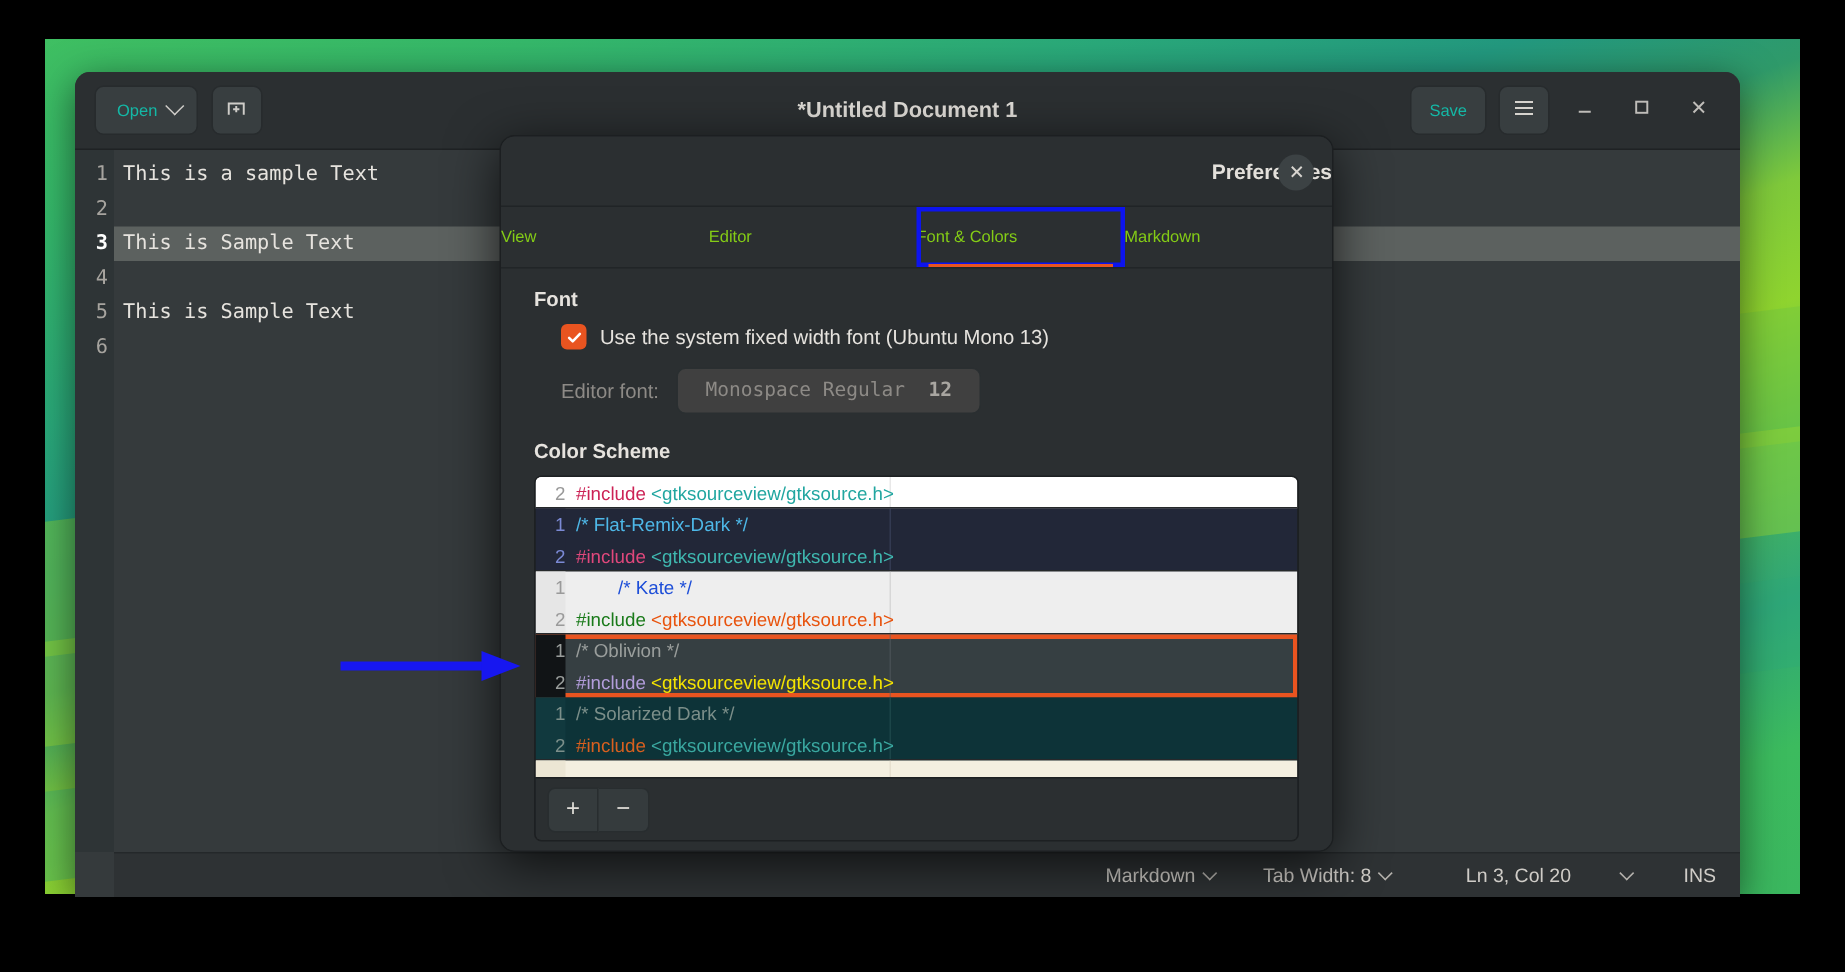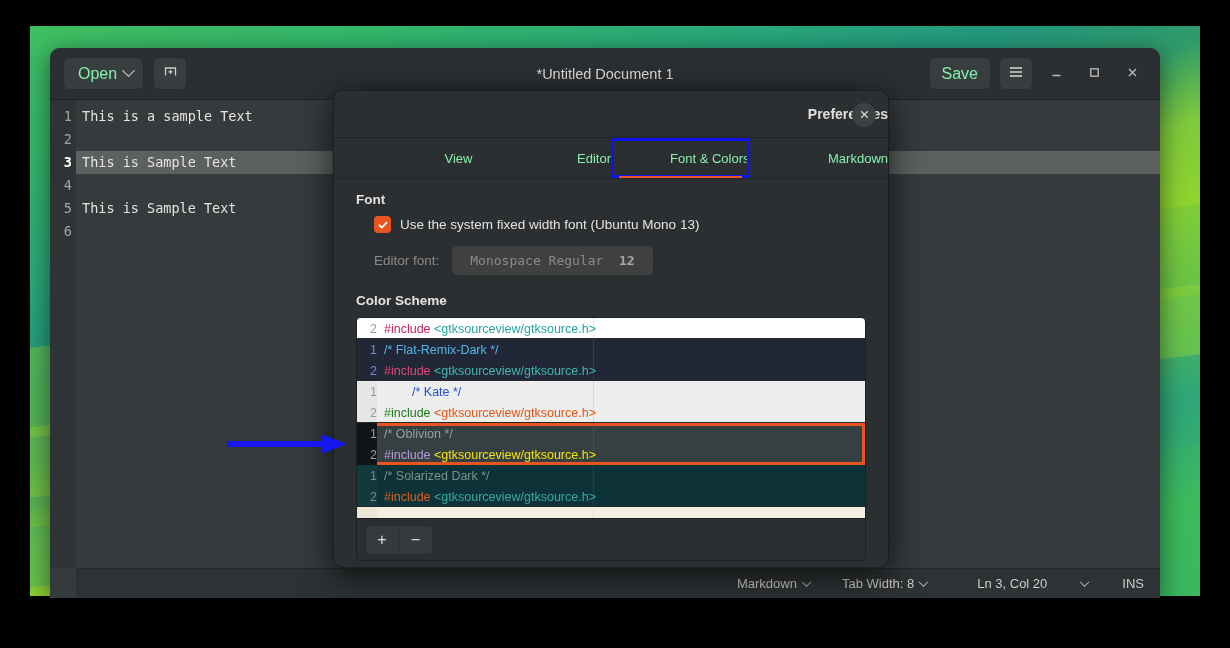--- a/index.html
+++ b/index.html
@@ -43,31 +43,31 @@
   
   #headerbar {
     height: 52px; flex: 0 0 52px;
     background: #2b2f31;
     border-bottom: 1px solid #1f2224;
     display: flex; align-items: center; padding: 0 13px;
     position: relative;
   }
   .hb-btn {
     background: #383e40; border: 1px solid #272b2d; border-radius: 6px;
-    color: #86efac; font-size: 16px; height: 33px;
+    color: #14b8a6; font-size: 11px; height: 33px;
     display: flex; align-items: center; justify-content: center;
     padding: 0 12px; cursor: pointer; gap: 7px;
   }
   .hb-btn.icon-only { width: 34px; padding: 0; }
   #open-btn { padding: 0 10px 0 14px; }
   .chev { width: 9px; height: 9px; border-right: 1.6px solid #cfcdc9; border-bottom: 1.6px solid #cfcdc9;
           transform: rotate(45deg) translate(-2px,-2px); display:inline-block; }
   #win-title {
     position: absolute; left: 0; right: 0; text-align: center;
-    font-size: 14.5px; font-weight: normal; color: #dedbd6; pointer-events: none;
+    font-size: 14.5px; font-weight: bold; color: #dedbd6; pointer-events: none;
   }
   #hb-right { margin-left: auto; display: flex; align-items: center; gap: 8px; z-index: 2; }
   .wc-btn { width: 30px; height: 30px; display:flex; align-items:center; justify-content:center;
             color:#bfbdb9; font-size: 15px; cursor: pointer; background: transparent; border: none; }
 
   
   #editor-body { flex: 1; display: flex; background: #353a3c; position: relative; min-height: 0; }
   #gutter {
     width: 26px; background: #2e3436; flex: 0 0 26px;
     font-family: "DejaVu Sans Mono", monospace; font-size: 13.5px;
@@ -111,22 +111,22 @@
   #prefs-close {
     position: absolute; right: 12px; top: 12px; width: 24px; height: 24px; border-radius: 50%;
     background: #3c4244; color: #d7d4cf; font-size: 13px;
     display: flex; align-items: center; justify-content: center; cursor: pointer;
   }
   #prefs-tabs {
     height: 41px; flex: 0 0 41px; display: flex; background: #2b2f31;
     border-bottom: 1px solid #212527; position: relative;
   }
   .tab {
-    flex: 1; display: flex; align-items: center; justify-content: flex-end;
-    font-size: 13px; color: #86efac; cursor: pointer; position: relative;
+    flex: 1; display: flex; align-items: center; justify-content: flex-start;
+    font-size: 11px; color: #84cc16; cursor: pointer; position: relative;
   }
   .tab.active::after {
     content: ""; position: absolute; left: 8px; right: 8px; bottom: 0; height: 2px; background: #e95420;
   }
   .tab.highlighted {
     outline: 3px solid #0d14ee; outline-offset: -3px;
   }
   #prefs-content { flex: 1; background: #2b2f31; padding: 13px 22px 0 22px; min-height: 0; }
   .section-title { font-size: 13.5px; font-weight: bold; color: #e6e3de; margin-bottom: 9px; }
   .checkbox-row { display: flex; align-items: center; gap: 9px; margin-left: 18px; margin-bottom: 12px; }

